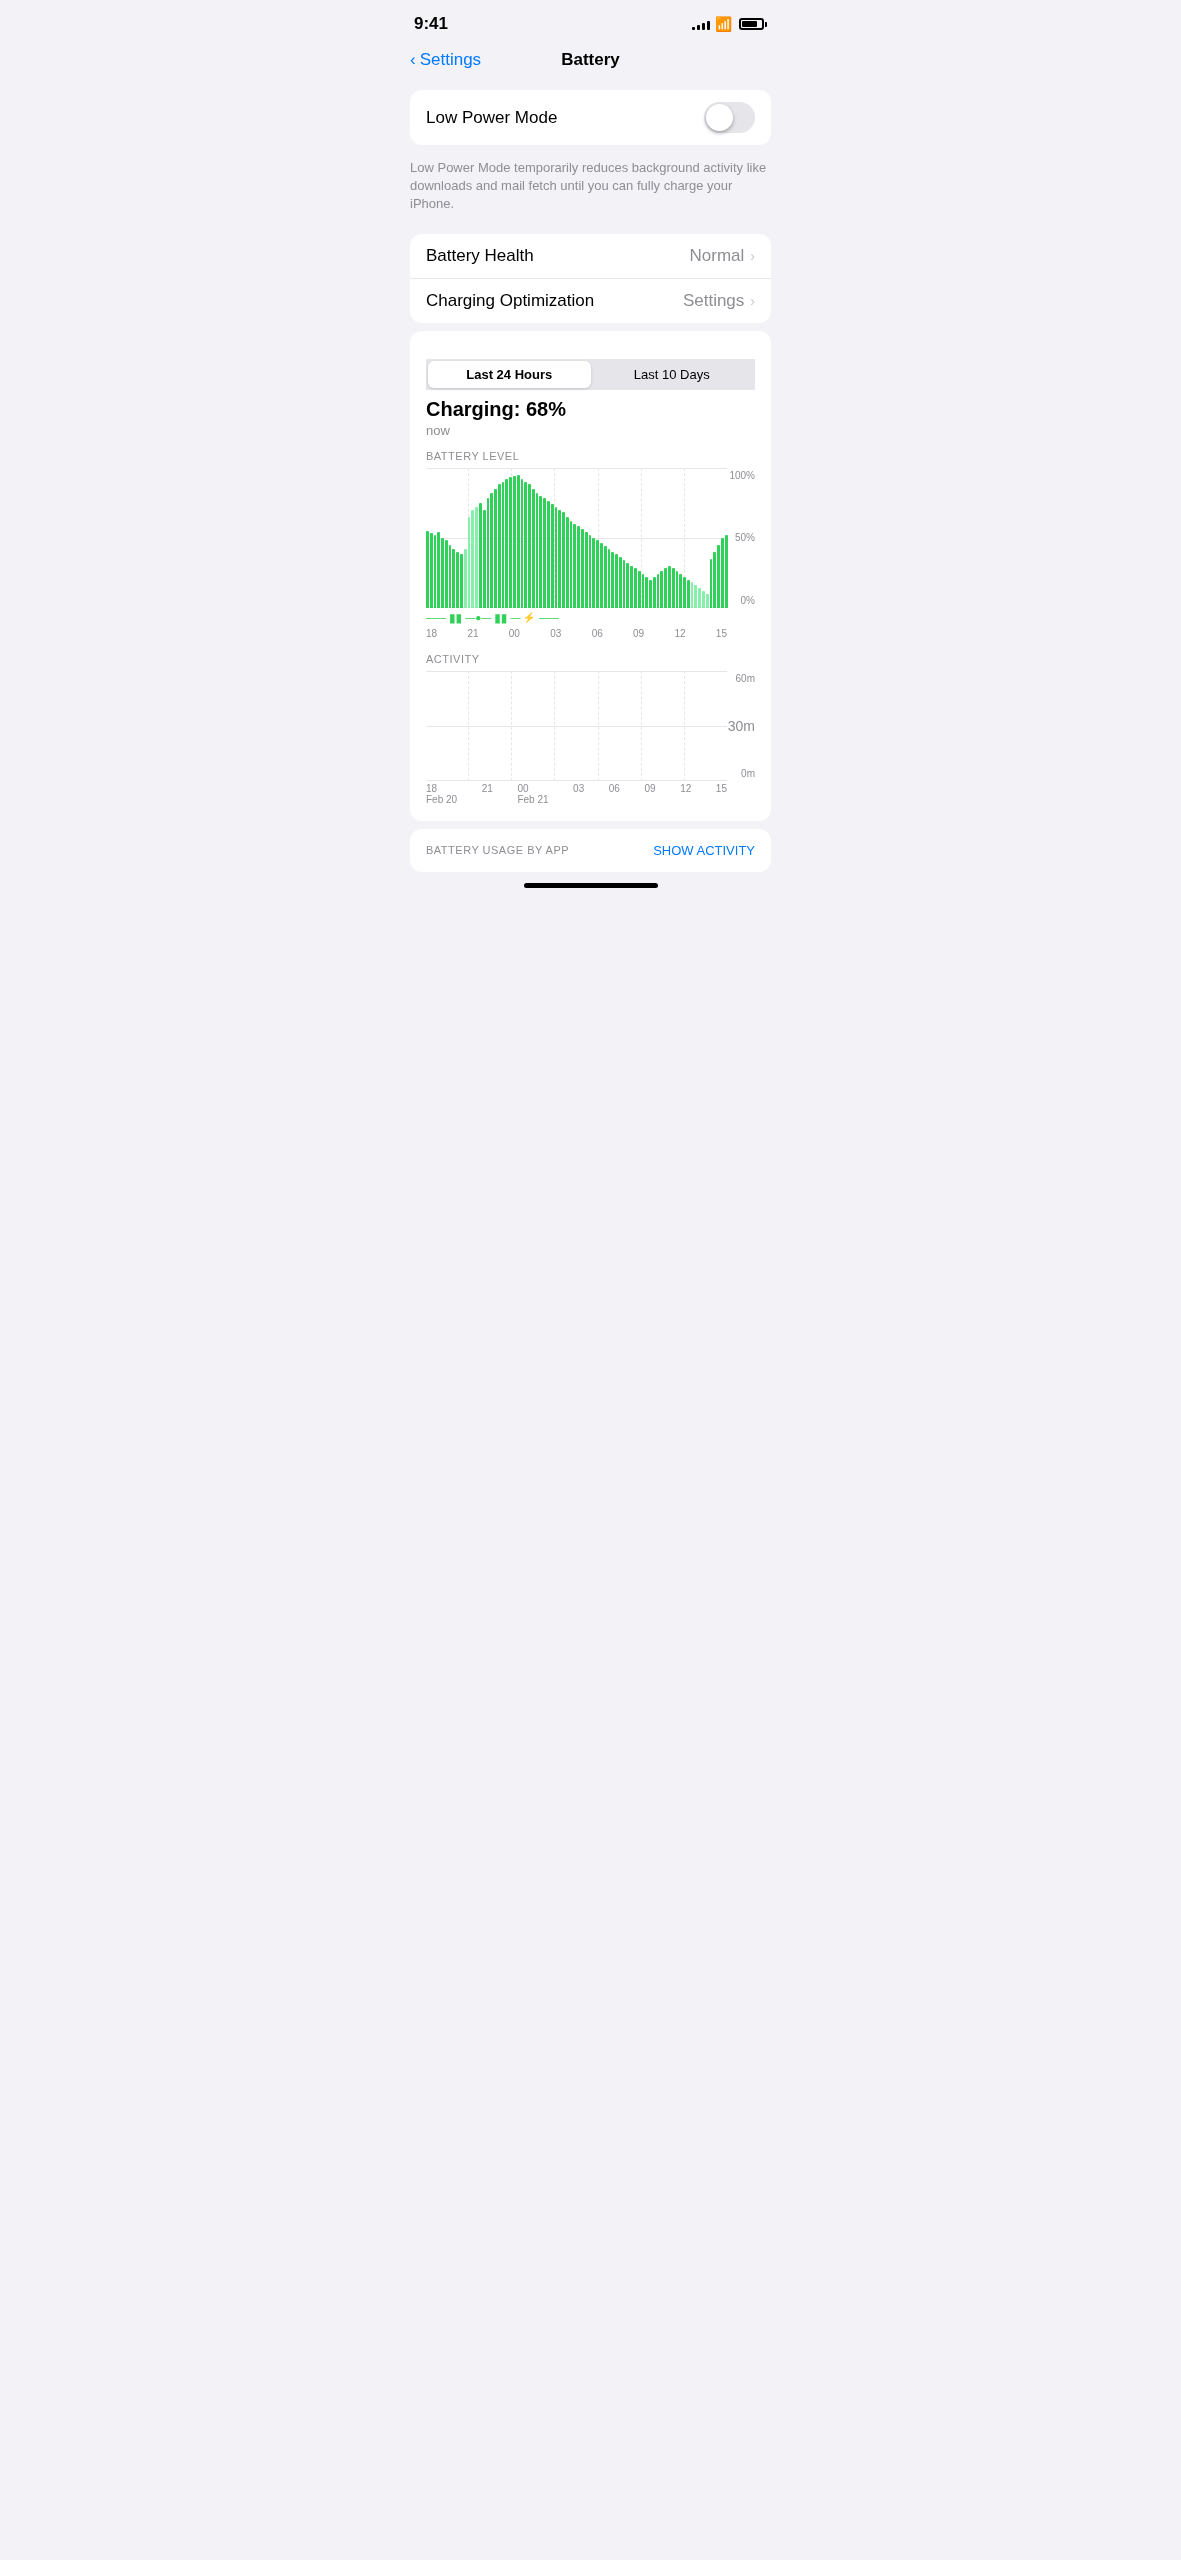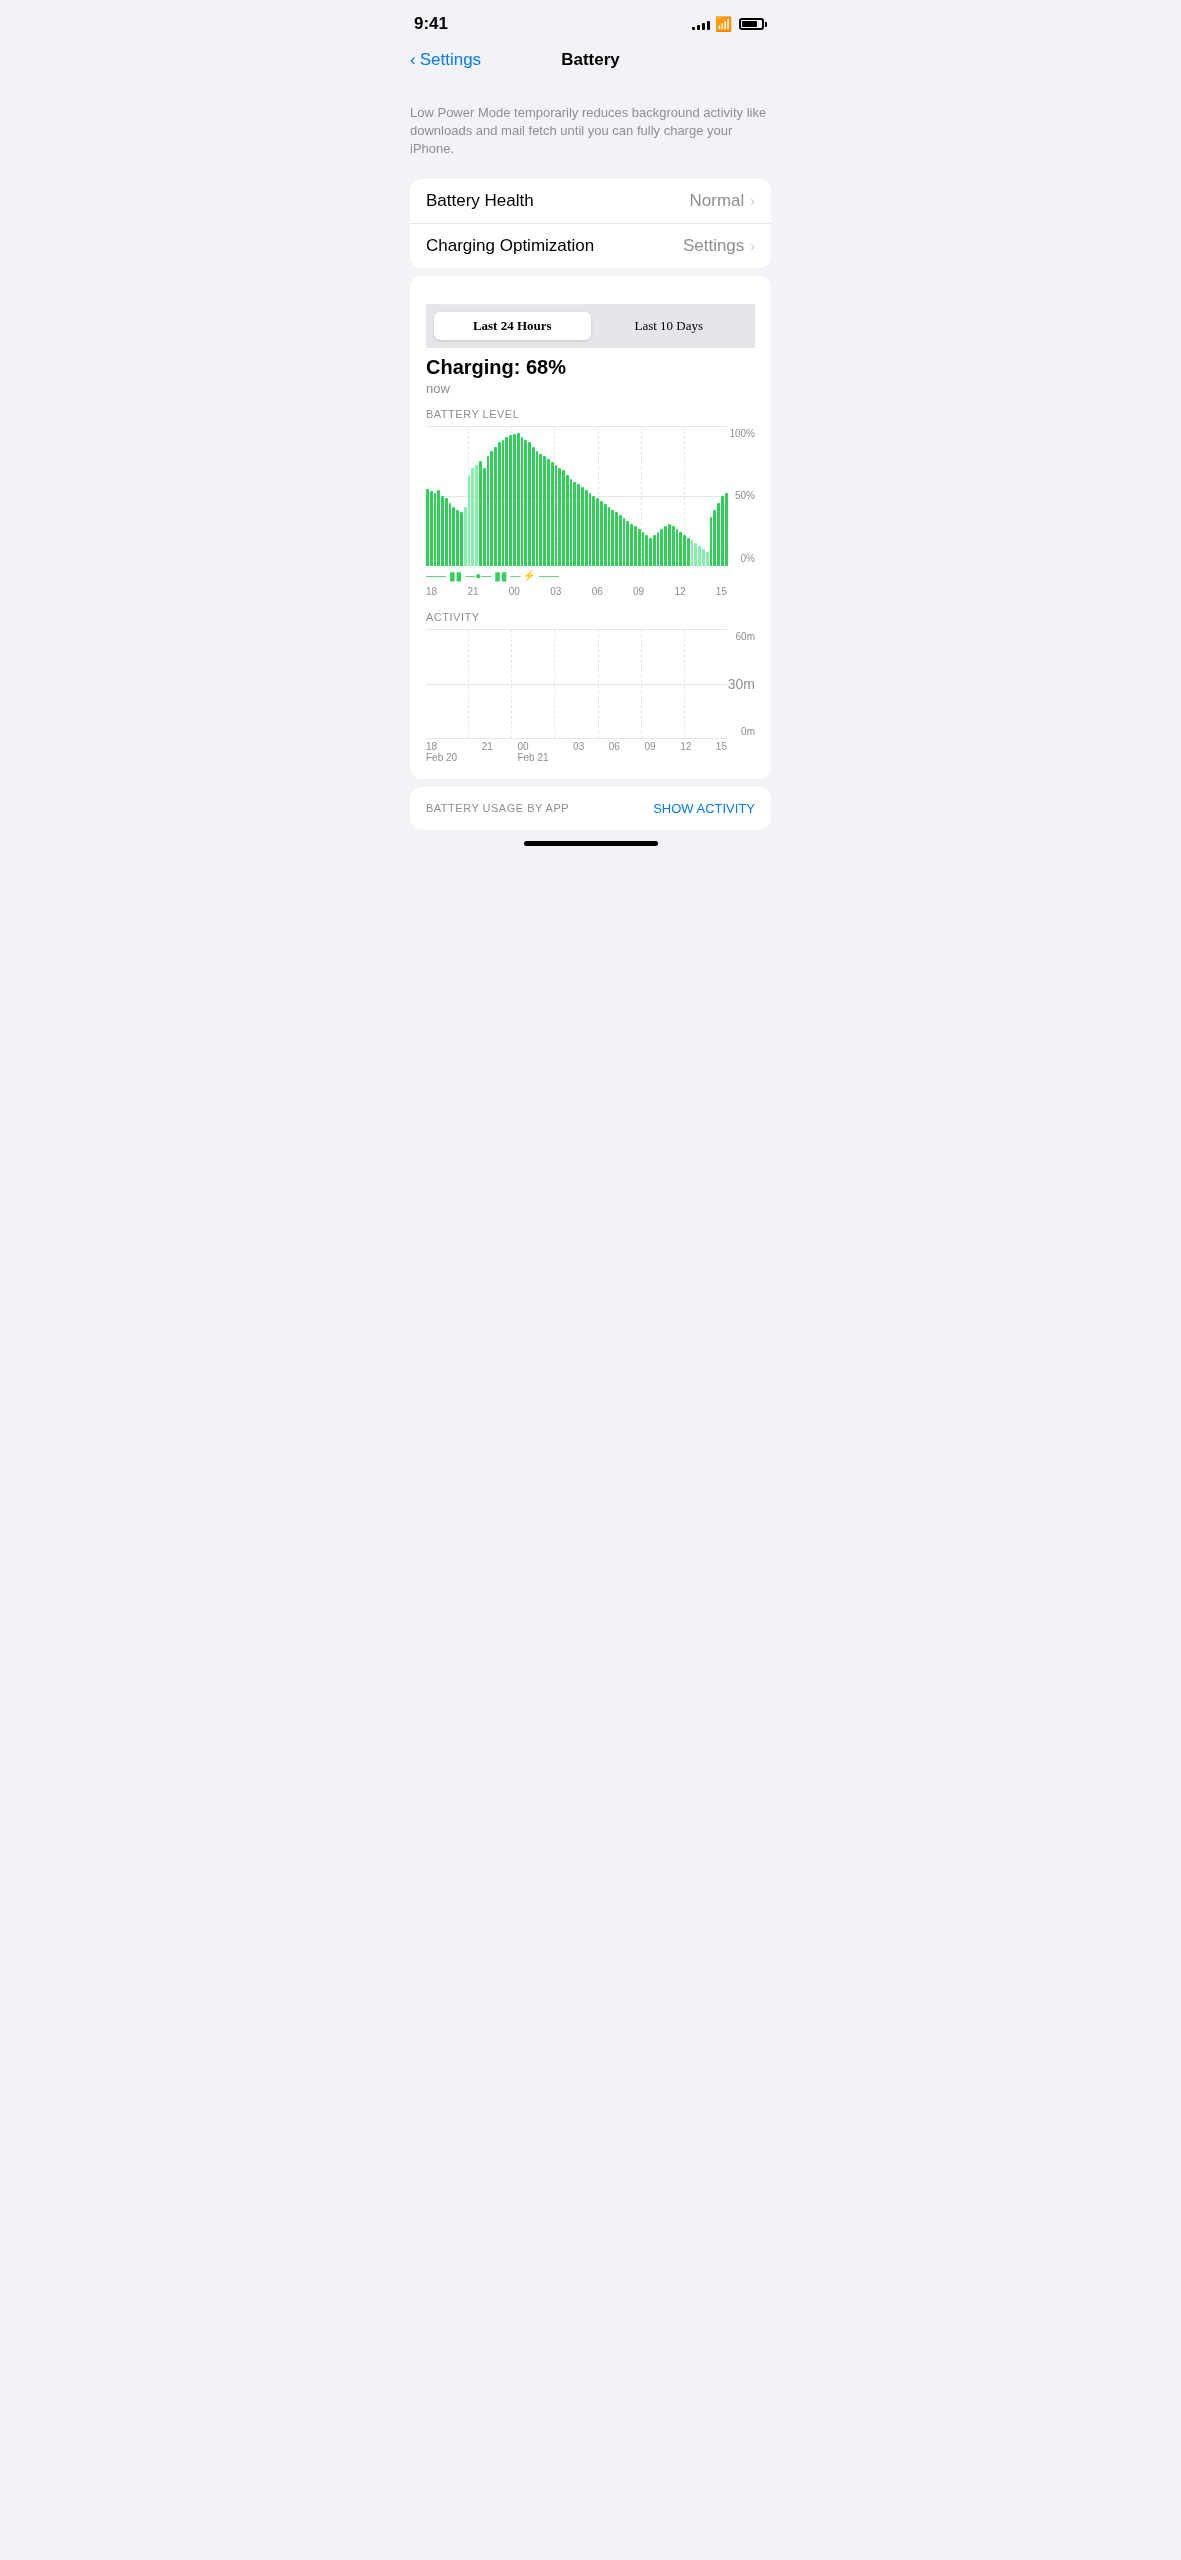--- a/index.html
+++ b/index.html
@@ -167,23 +167,22 @@
       color: #8e8e93;
       padding: 6px 16px 12px;
       line-height: 1.4;
     }
 
     
     .segment-control {
       display: flex;
       background: #e5e5ea;
       border-radius: 0;
-      padding: 8px;
+      padding: 2px;
       margin: 12px 0 8px;
-      font-family: Liberation Serif, serif;
     }
     .segment-btn {
       flex: 1;
       text-align: center;
       padding: 6px 8px;
       font-size: 13px;
       font-weight: 500;
       border-radius: 6px;
       cursor: pointer;
       color: #000;
@@ -279,20 +278,26 @@
 
 <div class="nav-bar">
   <div class="nav-back">
     <span>‹</span>
     <span>Settings</span>
   </div>
   <span class="nav-title">Battery</span>
 </div>
 
 <div class="settings-card">
+  <div class="settings-row">
+    <span class="settings-row-label">Low Power Mode</span>
+    <div class="toggle off">
+      <div class="toggle-knob"></div>
+    </div>
+  </div>
 </div>
 
 <p class="description-text">Low Power Mode temporarily reduces background activity like downloads and mail fetch until you can fully charge your iPhone.</p>
 
 <div class="settings-card">
   <div class="settings-row">
     <span class="settings-row-label">Battery Health</span>
     <div class="settings-row-right">
       <span>Normal</span>
       <span class="chevron">›</span>

